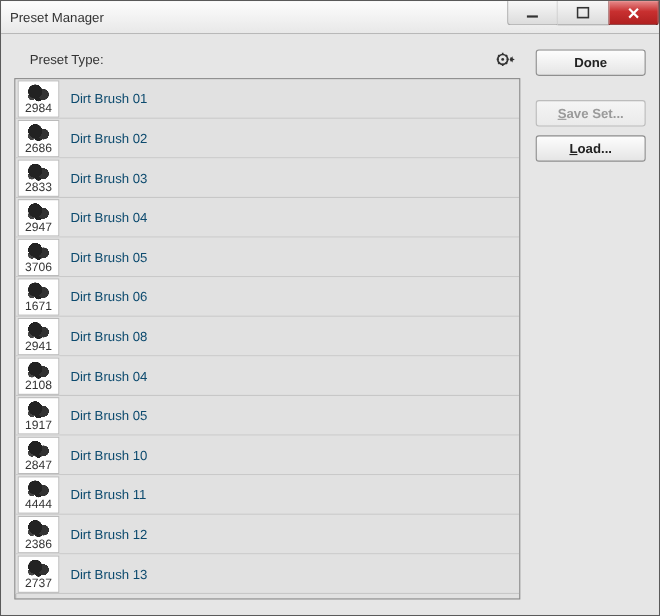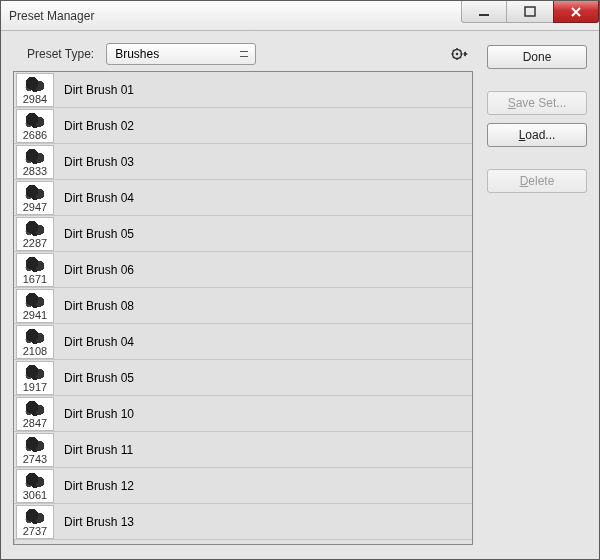--- a/index.html
+++ b/index.html
@@ -36,21 +36,21 @@
 }
 .win-btn.max { border-left: none; border-right: none; }
 .win-btn svg { display: block; }
 
 .client {
   flex: 1; display: flex; padding: 12px 12px 14px 12px; gap: 14px;
   background: #e6e6e6;
 }
 
 .left { flex: 1; display: flex; flex-direction: column; }
-.top-row { display: flex; align-items: center; gap: 12px; padding: 0 2px 6px 14px; }
+.top-row { display: flex; align-items: center; gap: 0; padding: 0 2px 6px 14px; }
 .pt-label { font-size: 12px; color: #333; }
 .pt-select {
   flex: 0 0 150px; height: 22px;
   background: linear-gradient(#ffffff, #ececec);
   border: 1px solid #9a9a9a; border-radius: 3px;
   font-size: 12px; padding: 0 22px 0 8px;
   display: flex; align-items: center;
   position: relative;
 }
 .pt-select::after {
@@ -102,24 +102,24 @@
   background: radial-gradient(circle at 40% 40%, #222 0 30%, transparent 31%),
               radial-gradient(circle at 65% 55%, #333 0 22%, transparent 23%),
               radial-gradient(circle at 50% 70%, #222 0 18%, transparent 19%),
               radial-gradient(circle at 30% 65%, #444 0 14%, transparent 15%);
   filter: blur(0.3px);
 }
 .thumb .num {
   font-size: 11px; color: #333; padding-bottom: 1px;
 }
 .row .name {
-  font-size: 12px; color: #000000; padding-left: 8px;
-}
-
-.right { width: 100px; display: flex; flex-direction: column; gap: 8px; padding-top: 2px; }
+  font-size: 12px; color: #0c4a6e; padding-left: 8px;
+}
+
+.right { width: 100px; display: flex; flex-direction: column; gap: 8px; padding-top: 2px; font-weight: bold; }
 .btn {
   height: 24px; font-size: 12px; color: #222;
   background: linear-gradient(#fdfdfd, #e5e5e5);
   border: 1px solid #8f8f8f; border-radius: 3px;
   display: flex; align-items: center; justify-content: center;
 }
 .btn.disabled { color: #9a9a9a; border-color: #bcbcbc; background: linear-gradient(#f5f5f5,#eaeaea); }
 .btn .ul { text-decoration: underline; }
 .gap-lg { height: 6px; }
 </style>
@@ -145,23 +145,20 @@
             <path d="M2 2 L10 10 M10 2 L2 10" stroke="#fff" stroke-width="2"></path>
           </svg>
       </div>
     </div>
   </div>
 
   <div class="client">
     <div class="left">
       <div class="top-row">
         <span class="pt-label">Preset Type:</span>
-        <div class="pt-select">
-          <span>Brushes</span>
-        </div>
         <div class="spacer"></div>
         <div class="flyout">
           <svg width="18" height="14">
             <circle cx="6" cy="7" r="4.5" fill="none" stroke="#333" stroke-width="1.5"></circle>
             <circle cx="6" cy="7" r="1.3" fill="#333"></circle>
             <g stroke="#333" stroke-width="1.5">
               <line x1="6" y1="1" x2="6" y2="3"></line>
                 <line x1="6" y1="11" x2="6" y2="13"></line>
               <line x1="0.5" y1="7" x2="2.5" y2="7"></line>
                 <line x1="9.5" y1="7" x2="11.5" y2="7"></line>
@@ -203,21 +200,21 @@
             <div class="row">
               <div class="thumb">
                 <div class="splat"></div>
                 <div class="num">2947</div>
               </div>
               <div class="name">Dirt Brush 04</div>
             </div>
             <div class="row">
               <div class="thumb">
                 <div class="splat"></div>
-                <div class="num">2287</div>
+                <div class="num">3706</div>
               </div>
               <div class="name">Dirt Brush 05</div>
             </div>
             <div class="row">
               <div class="thumb">
                 <div class="splat"></div>
                 <div class="num">1671</div>
               </div>
               <div class="name">Dirt Brush 06</div>
             </div>
@@ -245,28 +242,28 @@
             <div class="row">
               <div class="thumb">
                 <div class="splat"></div>
                 <div class="num">2847</div>
               </div>
               <div class="name">Dirt Brush 10</div>
             </div>
             <div class="row">
               <div class="thumb">
                 <div class="splat"></div>
-                <div class="num">2743</div>
+                <div class="num">4444</div>
               </div>
               <div class="name">Dirt Brush 11</div>
             </div>
             <div class="row">
               <div class="thumb">
                 <div class="splat"></div>
-                <div class="num">3061</div>
+                <div class="num">2386</div>
               </div>
               <div class="name">Dirt Brush 12</div>
             </div>
             <div class="row">
               <div class="thumb">
                 <div class="splat"></div>
                 <div class="num">2737</div>
               </div>
               <div class="name">Dirt Brush 13</div>
             </div>
@@ -277,18 +274,15 @@
     <div class="right">
       <div class="btn">Done</div>
       <div class="gap-lg"></div>
       <div class="btn disabled">
           <span><span class="ul">S</span>ave Set...</span>
         </div>
       <div class="btn">
           <span><span class="ul">L</span><span>oad...</span></span>
         </div>
       <div class="gap-lg"></div>
-      <div class="btn disabled">
-          <span><span class="ul">D</span>elete</span>
-        </div>
     </div>
   </div>
 </div>
 
 </body></html>

